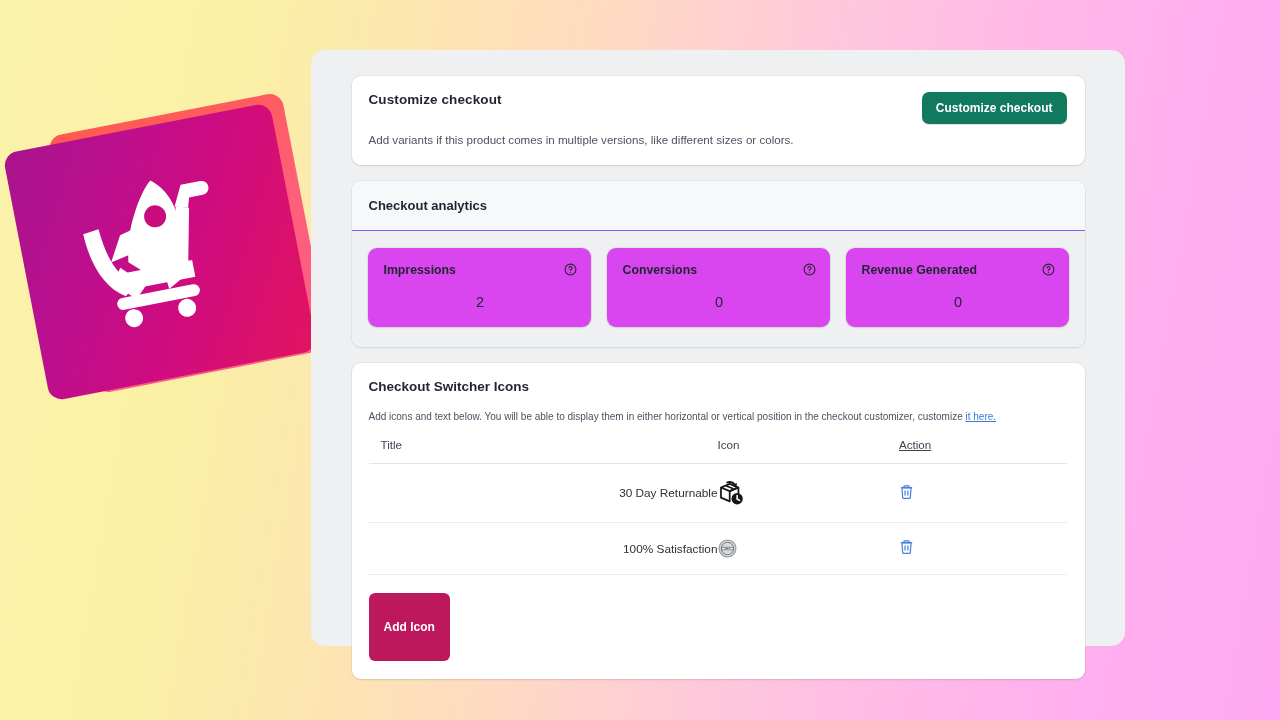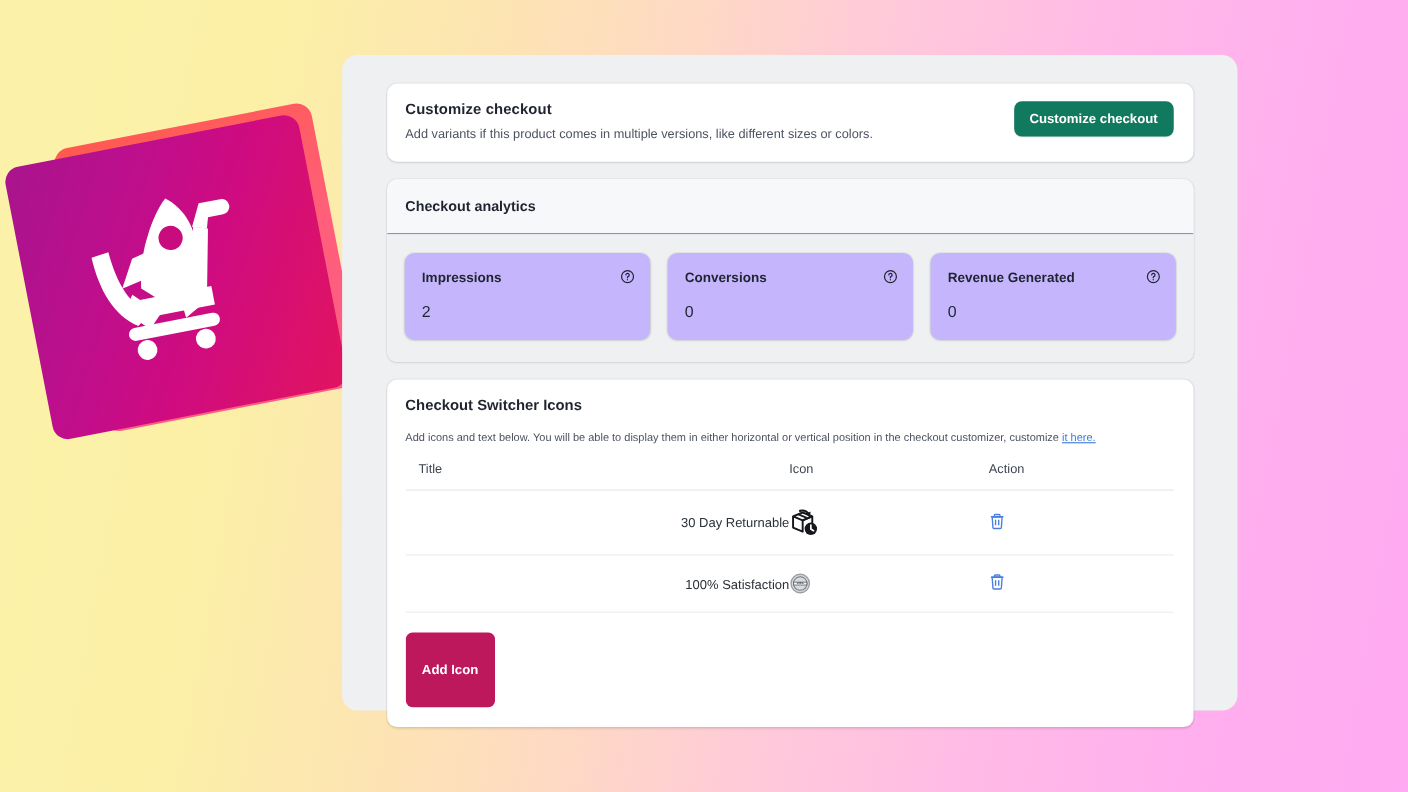--- a/index.html
+++ b/index.html
@@ -84,21 +84,21 @@
     align-items: flex-start;
     justify-content: space-between;
   }
   .customize-title {
     font-size: 13.5px;
     font-weight: 700;
     color: #1f2430;
     letter-spacing: .1px;
   }
   .customize-sub {
-    margin-top: 7px;
+    margin-top: 25px;
     font-size: 11.6px;
     color: #4b5260;
     line-height: 1.35;
   }
   .btn-green {
     background: #10795e;
     color: #ffffff;
     font-size: 12px;
     font-weight: 700;
     border: none;
@@ -127,25 +127,26 @@
     color: #1f2430;
   }
   .metrics-row {
     display: flex;
     gap: 16px;
     padding: 17px 16px 20px 16px;
     background: #eef0f2;
   }
   .metric {
     flex: 1;
-    background: #c4b5fd;
+    background: #d946ef;
     border-radius: 9px;
     padding: 15px 14px 17px 16px;
     box-shadow: 0 1px 2px rgba(22,29,37,0.10), 0 0 0 1px rgba(22,29,37,0.05);
     min-width: 0;
+    text-align: center;
   }
   .metric-top {
     display: flex;
     align-items: center;
     justify-content: space-between;
     gap: 8px;
   }
   .metric-label {
     font-size: 12.3px;
     font-weight: 700;
@@ -203,21 +204,21 @@
     border-bottom: 1px solid #e3e5e8;
   }
   table.icon-table td {
     padding: 16px 0 16px 0;
     border-bottom: 1px solid #ececef;
     vertical-align: middle;
     height: 52px;
   }
   .col-title { width: 50%; padding-left: 12px !important; text-align: right; }
   .col-icon  { width: 26%; }
-  .col-action{ width: 24%; }
+  .col-action{ width: 24%; text-decoration: underline; }
   th.col-title { padding-left: 12px !important; }
 
   .row-title {
     font-size: 11.8px;
     color: #2a3038;
   }
   .row-icon-cell svg, .row-icon-cell .glyph { display: block; }
   .trash-btn {
     background: none;
     border: none;

